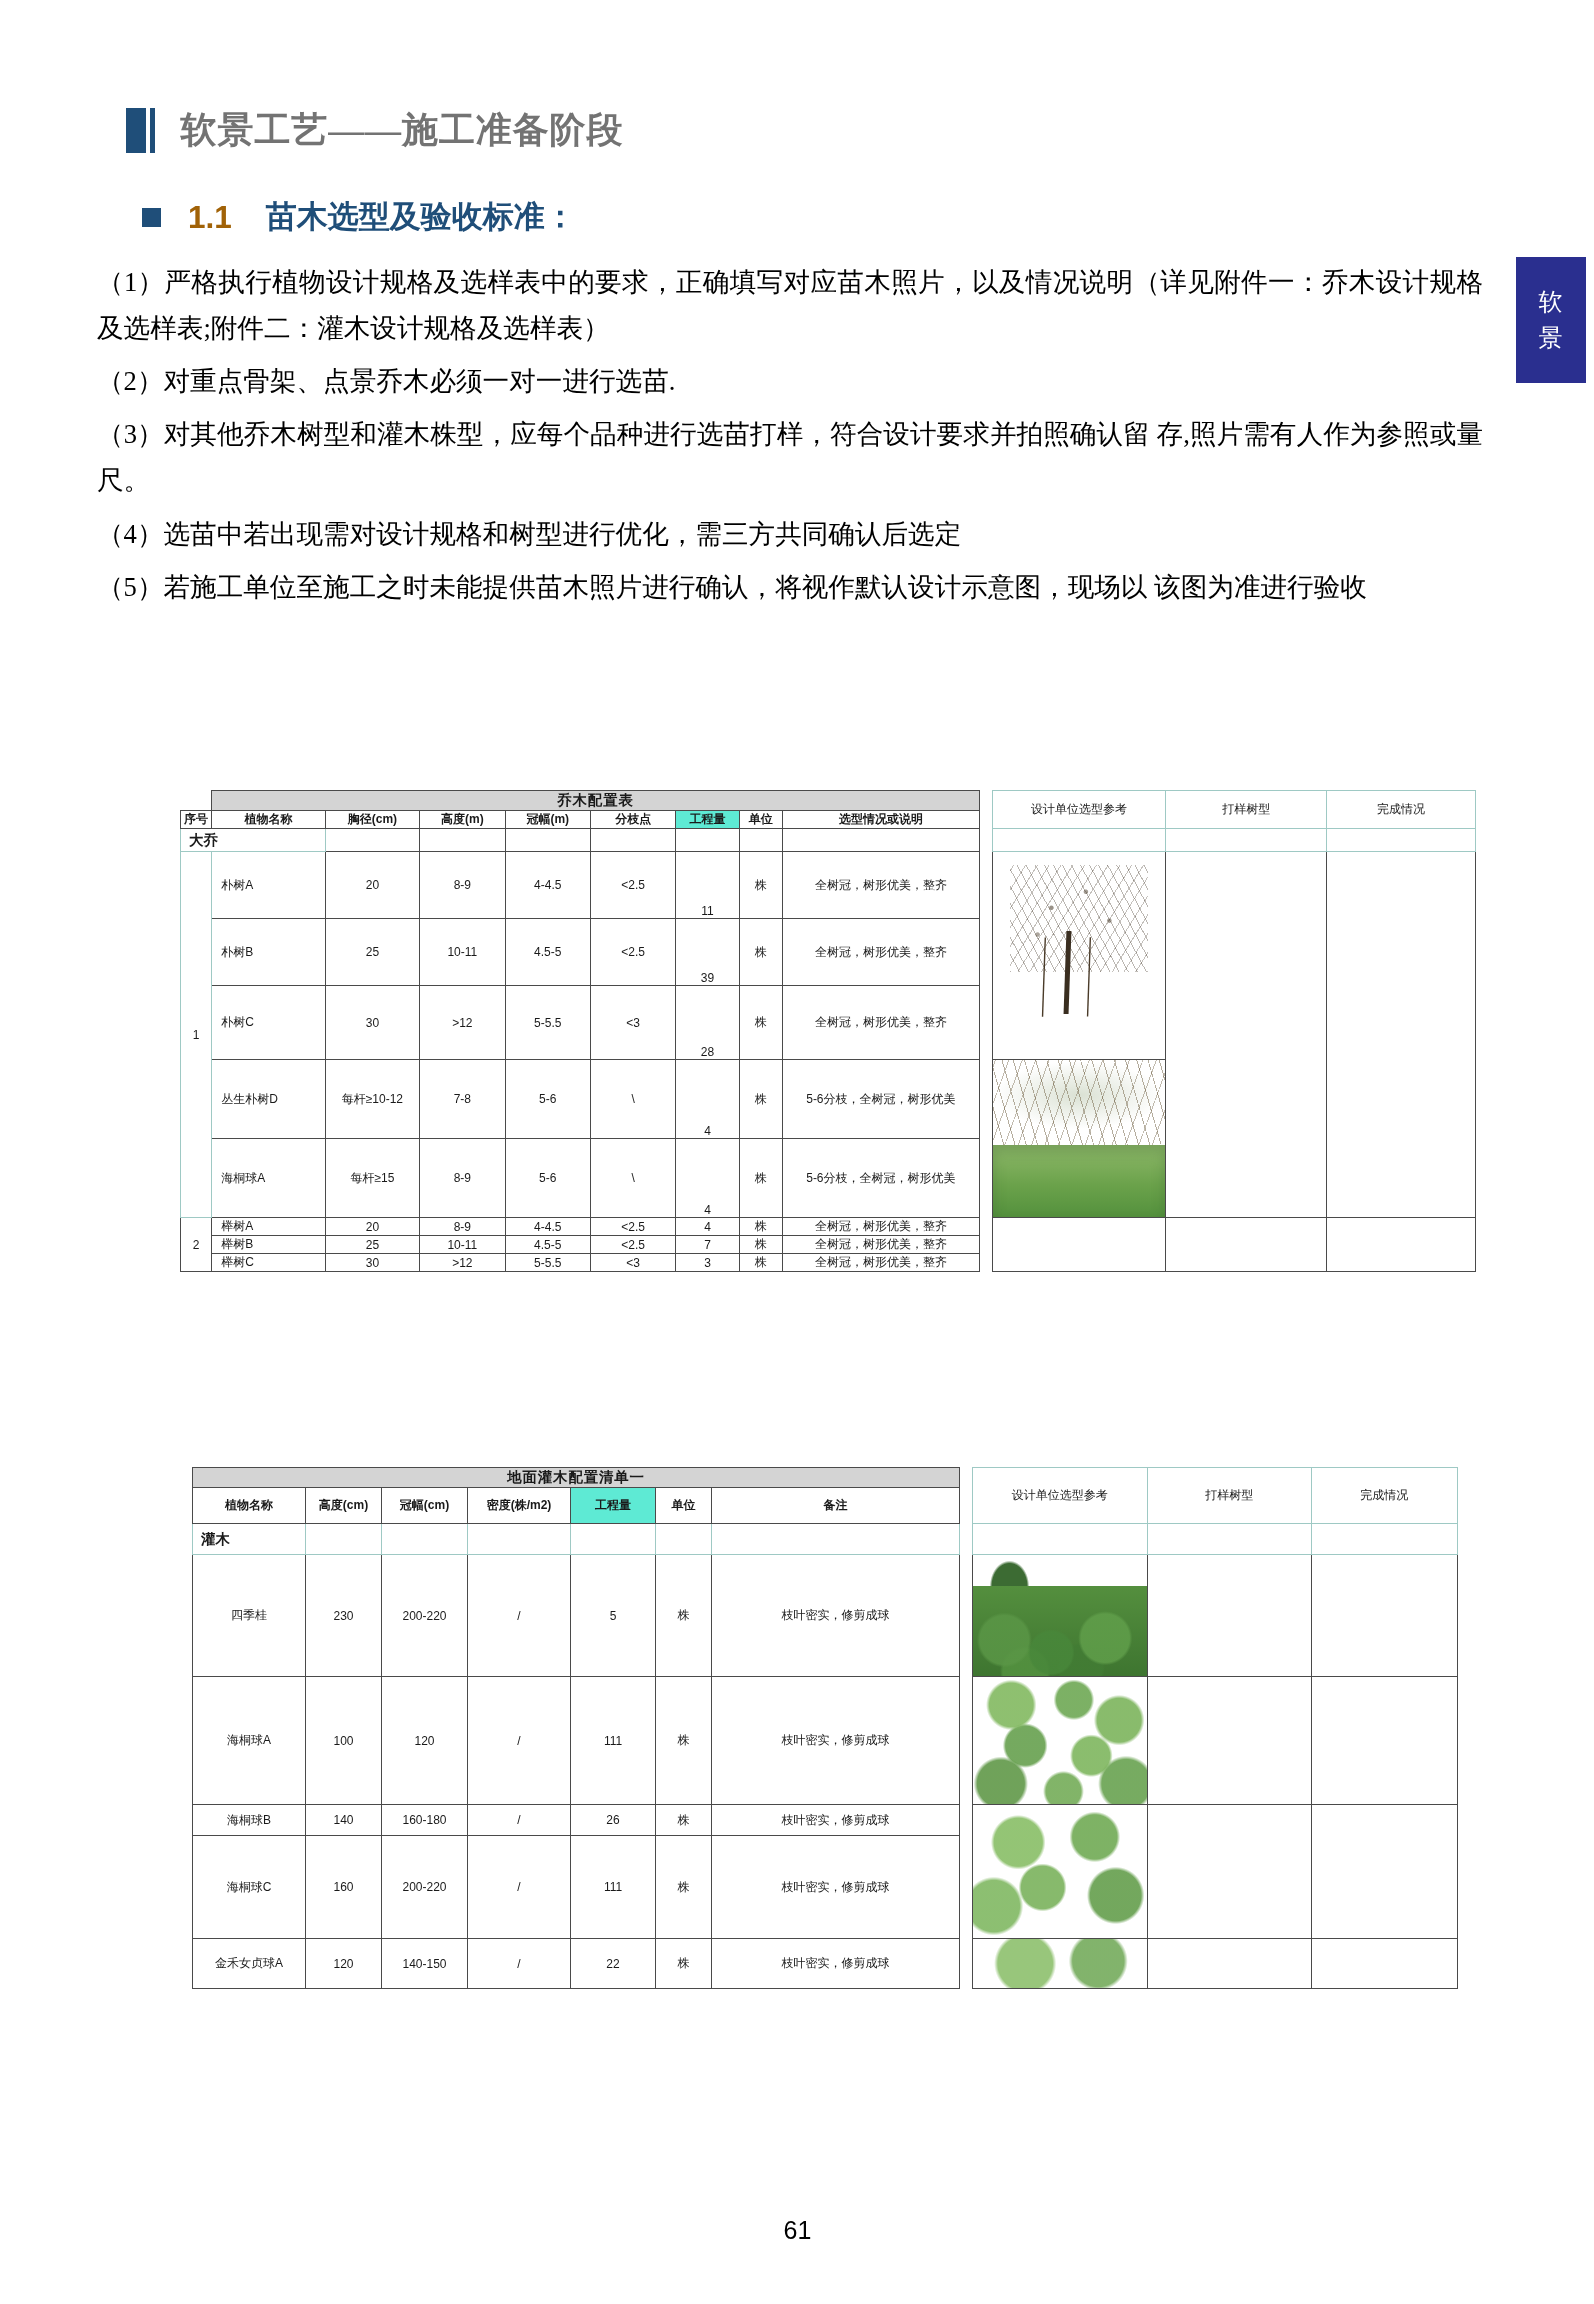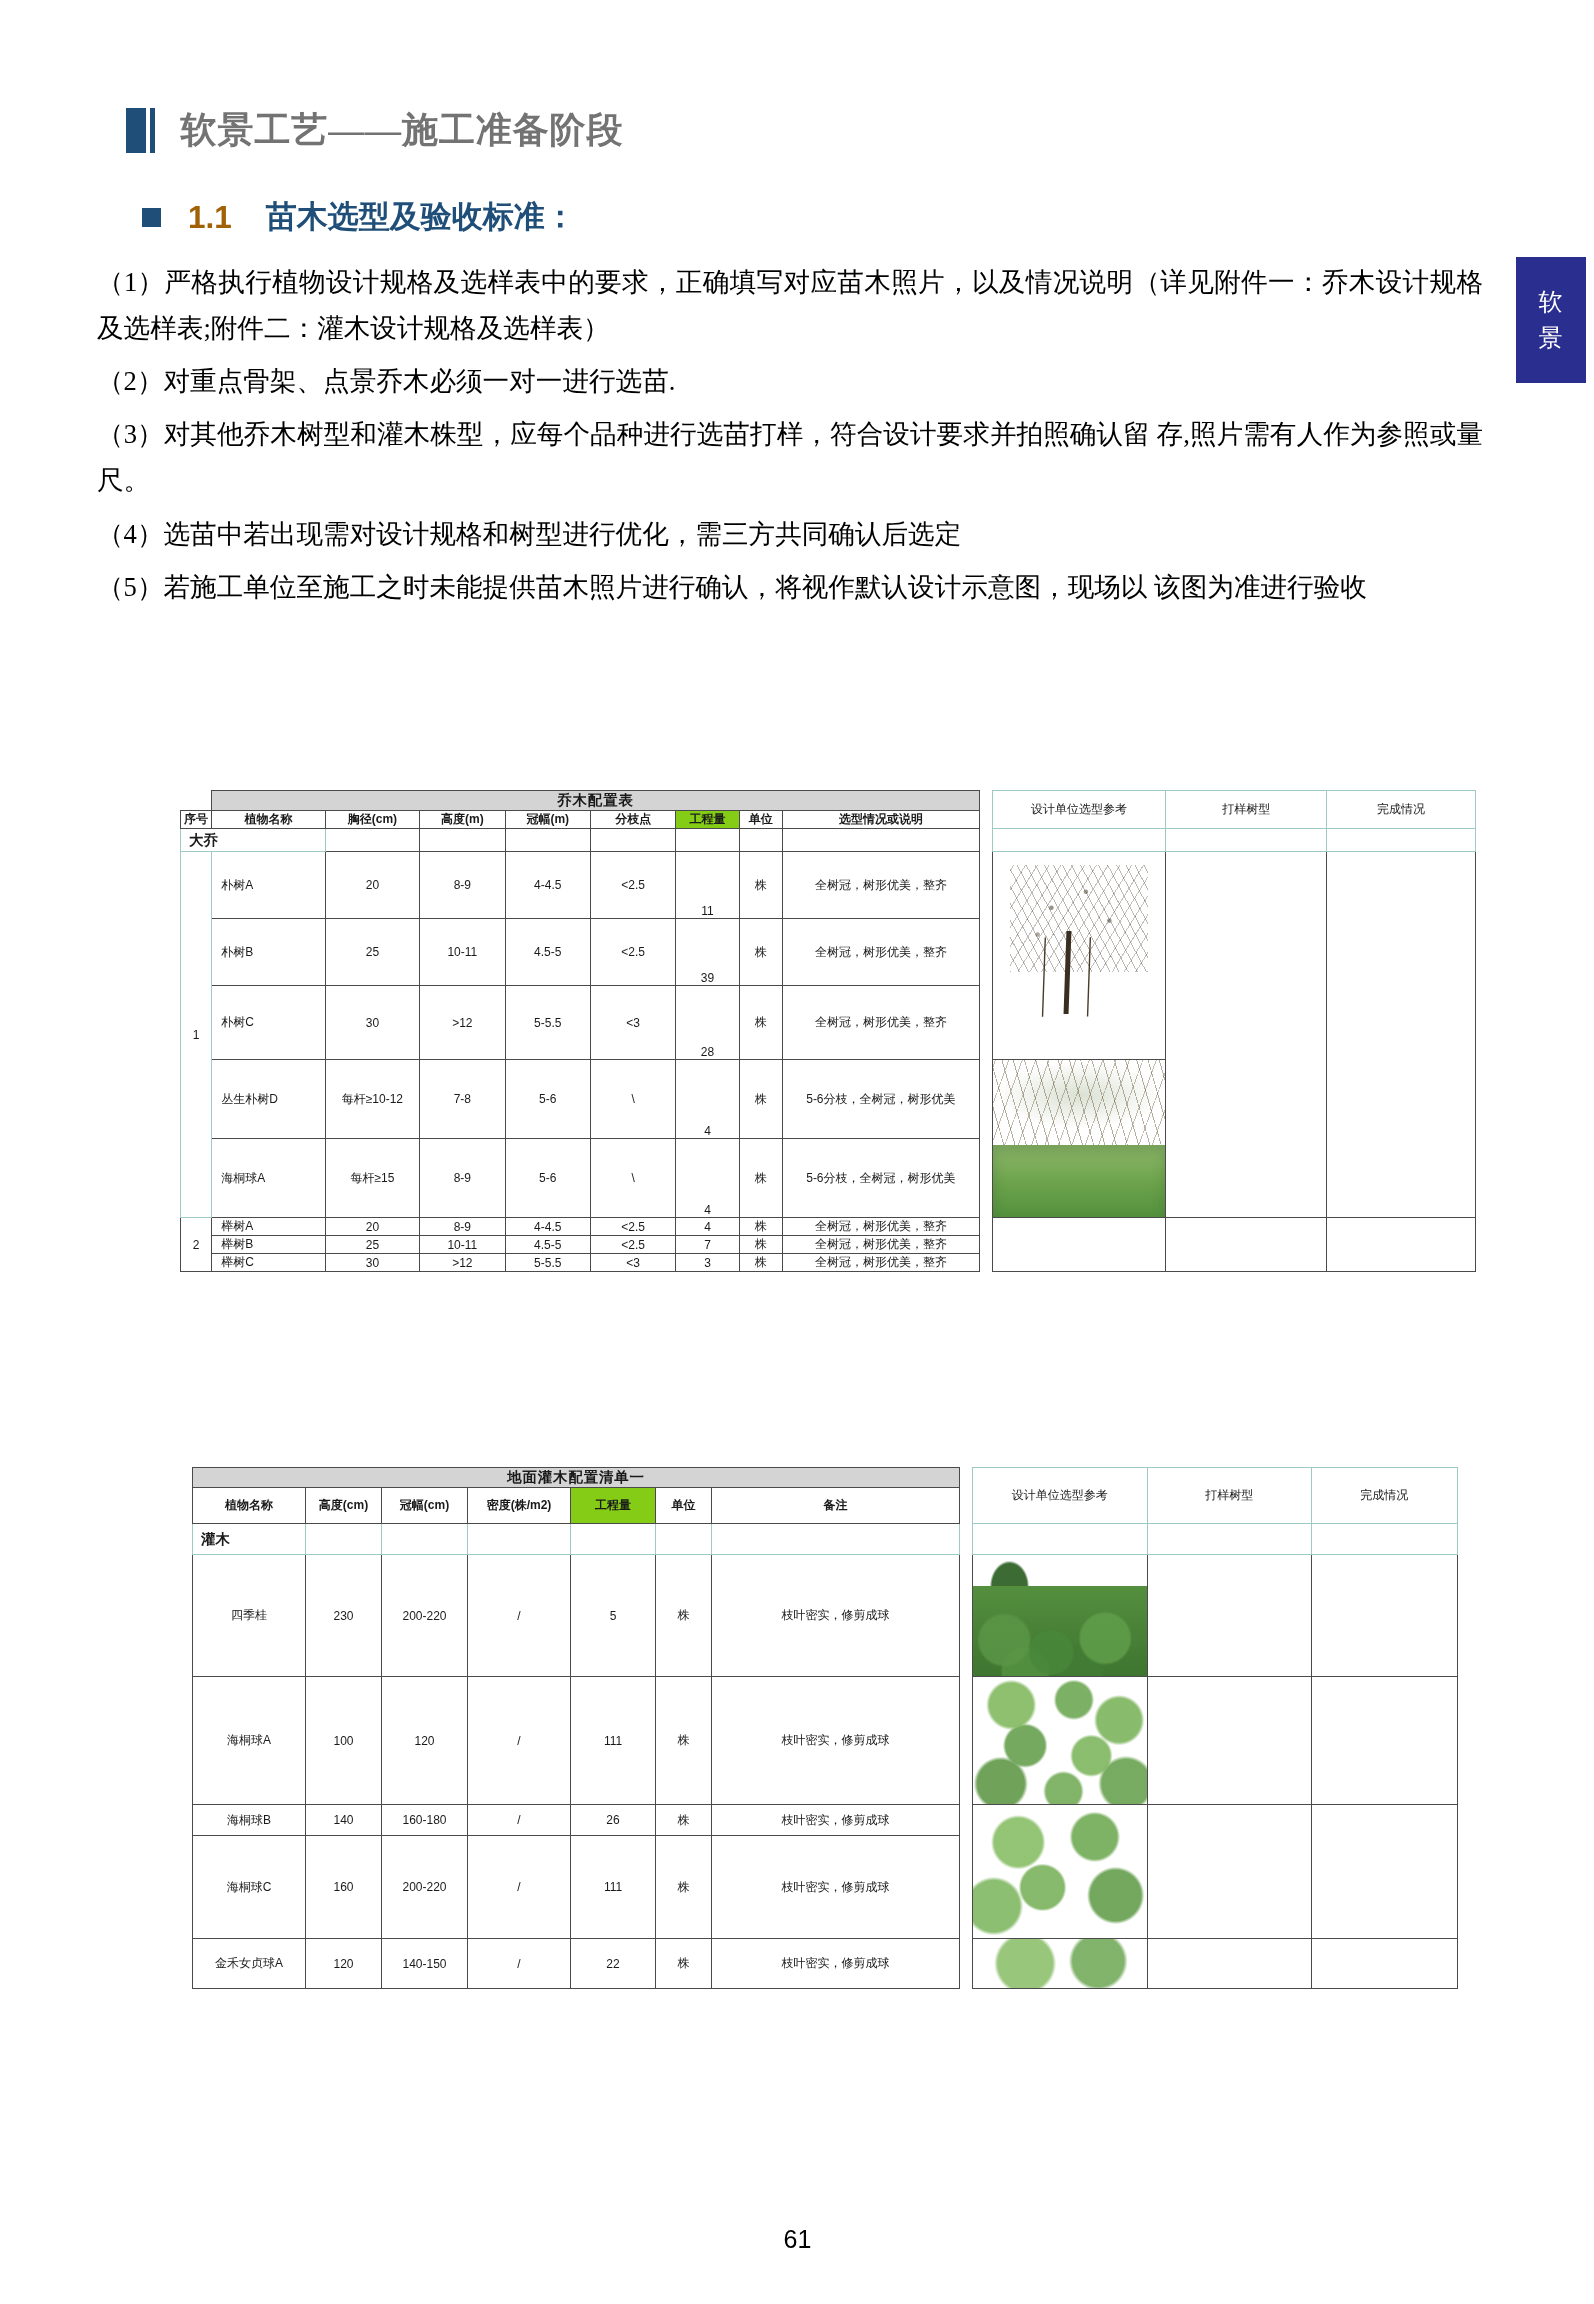--- a/index.html
+++ b/index.html
@@ -144,21 +144,21 @@
     font-weight: bold;
     font-size: 14.4px;
     letter-spacing: 0.9px;
   }
   .xls .hdr {
     font-weight: bold;
     font-size: 12px;
     background: #ffffff;
   }
   .xls .hl {
-    background: #84cc16;
+    background: #5eead4;
     font-weight: bold;
   }
   .xls .leftcell { text-align: left; padding-left: 9px; }
   .xls .groupcell { font-weight: bold; text-align: left; padding-left: 8px; font-size: 14.4px; margin-left: 8px; }
   .xls .nb { border: none; }
   .thin-teal { border-color: #9ec9c4 !important; }
 
   
   #table-tree {
     left: 180px;
@@ -315,21 +315,20 @@
   
   .page-num {
     position: absolute;
     left: 0;
     top: 2216px;
     width: 1595px;
     text-align: center;
     font-size: 25px;
     font-family: "Liberation Sans", sans-serif;
     color: #000000;
-    margin-top: 9px;
   }
 </style>
 </head>
 <body>
 
 <div class="page">
 
   <div class="title-row">
     <span class="title-bar"></span>
     <span class="title-text">软景工艺——施工准备阶段</span>

